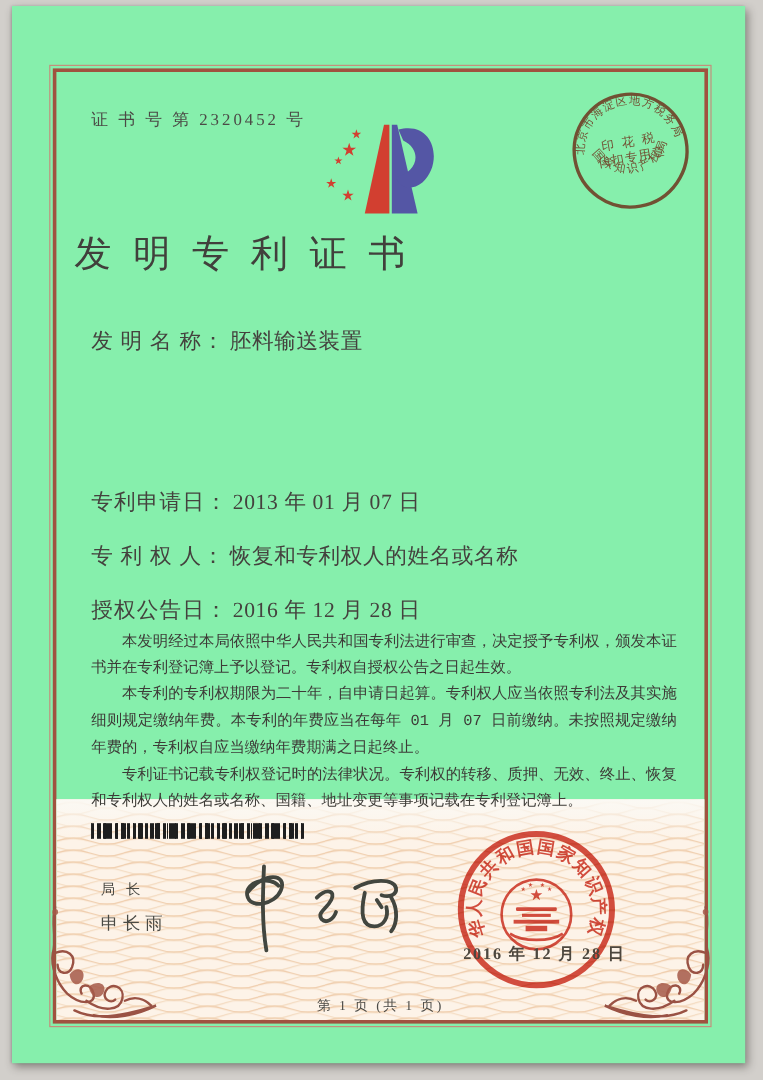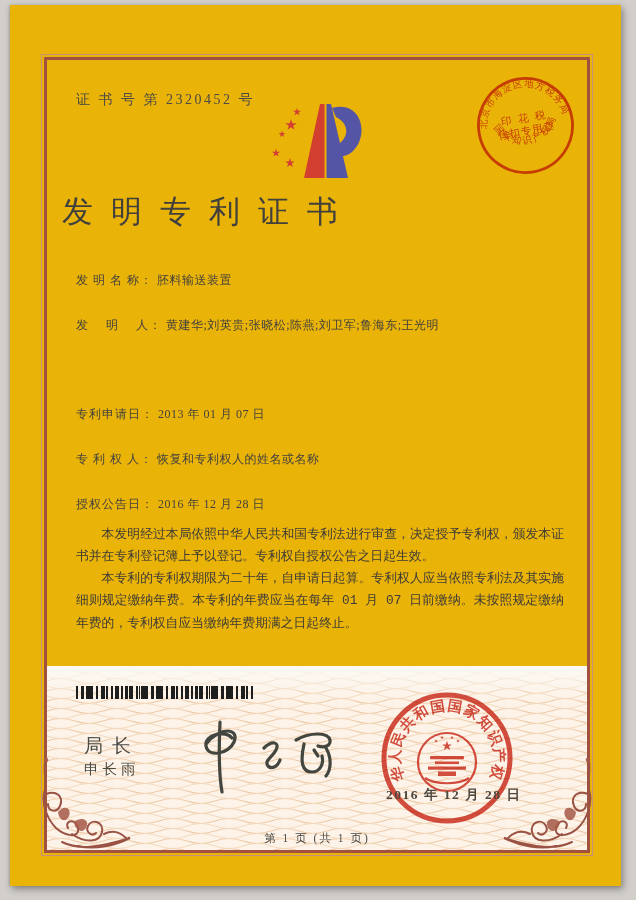--- a/index.html
+++ b/index.html
@@ -3,21 +3,21 @@
 <meta charset="utf-8">
 <style>
   html,body{margin:0;padding:0;}
   body{
     width:636px;height:900px;position:relative;overflow:hidden;
     background:#d2cfcb;
     font-family:"Liberation Serif","DejaVu Serif",serif;
   }
   .page{
     position:absolute;left:10px;top:5px;width:611px;height:881px;
-    background:#eab308;
+    background:#86efac;
     box-shadow:2px 3px 7px rgba(40,35,30,.45), -1px 0 2px rgba(0,0,0,.15);
   }
   .frame{
     position:absolute;left:34px;top:52px;width:546px;height:796px;
     border:3px solid #a0523f;
     outline:1px solid #c4907c;
     outline-offset:2px;
     box-sizing:border-box;
   }
   .cert-no{
@@ -25,21 +25,21 @@
     font-size:14px;letter-spacing:2.5px;color:#4b4a46;
   }
   .logo{position:absolute;left:258px;top:87px;}
   .title{
     position:absolute;left:34px;top:186px;width:546px;
     font-size:31px;font-weight:500;color:#41403c;
     letter-spacing:.58em;text-indent:.58em;
   }
   .row{
     position:absolute;left:66px;width:500px;
-    font-size:12px;color:#44423e;white-space:nowrap;
+    font-size:18px;color:#44423e;white-space:nowrap;
   }
   .row .lab{letter-spacing:1px;}
   .row .val{margin-left:4px;letter-spacing:.5px;}
   .r0{top:267px}.r1{top:312px}.r2{top:357px}.r3{top:401px}.r4{top:446px}.r5{top:491px}
   .body-text{
     position:absolute;left:66px;top:519px;width:488px;
     font-size:12.8px;line-height:1.73;color:#3d3b37;
     text-align:justify;
   }
   .body-text p{margin:0;text-indent:2em;font-family:Liberation Mono, monospace;}
@@ -53,21 +53,21 @@
   }
   .barcode{
     position:absolute;left:66px;top:681px;width:178px;height:13px;
     background:
       repeating-linear-gradient(90deg,#1e1e1e 0 2px,rgba(0,0,0,0) 2px 5px),
       repeating-linear-gradient(90deg,#1e1e1e 0 1px,rgba(0,0,0,0) 1px 7px),
       repeating-linear-gradient(90deg,rgba(0,0,0,0) 0 11px,#1e1e1e 11px 14px);
   }
   .sig-title{
     position:absolute;left:74px;top:728px;
-    font-size:19px;letter-spacing:9px;color:#4a4a44;
+    font-size:12px;letter-spacing:9px;color:#4a4a44;
   }
   .sig-name{
     position:absolute;left:74px;top:755px;
     font-size:14.5px;letter-spacing:4px;color:#4a4a44;
   }
   .sig-script{position:absolute;left:158px;top:709px;}
   .seal-main{position:absolute;left:362px;top:678px;mix-blend-mode:multiply;}
   .seal-tax{position:absolute;left:458px;top:63px;transform:rotate(-10deg);mix-blend-mode:multiply;}
   .seal-date{
     position:absolute;left:376px;top:781px;z-index:5;
@@ -117,36 +117,34 @@
       <path transform="translate(8,61) scale(4.4)" d="M0,-1 L0.225,-0.309 L0.951,-0.309 L0.363,0.118 L0.588,0.809 L0,0.382 L-0.588,0.809 L-0.363,0.118 L-0.951,-0.309 L-0.225,-0.309 Z"></path>
       <path transform="translate(22,71) scale(5)" d="M0,-1 L0.225,-0.309 L0.951,-0.309 L0.363,0.118 L0.588,0.809 L0,0.382 L-0.588,0.809 L-0.363,0.118 L-0.951,-0.309 L-0.225,-0.309 Z"></path>
     </g>
   </svg>
 
   <div class="title">发明专利证书</div>
 
   <div class="row r0">
     <span class="lab">发 明 名 称：</span><span class="val">胚料输送装置</span>
   </div>
-  <div class="row r1">
-    <span class="lab">发　 明　 人：</span><span class="val">黄建华;刘英贵;张晓松;陈燕;刘卫军;鲁海东;王光明</span>
-  </div>
   <div class="row r3">
     <span class="lab">专利申请日：</span><span class="val">2013 年 01 月 07 日</span>
   </div>
   <div class="row r4">
     <span class="lab">专 利 权 人：</span><span class="val">恢复和专利权人的姓名或名称</span>
   </div>
   <div class="row r5">
     <span class="lab">授权公告日：</span><span class="val">2016 年 12 月 28 日</span>
   </div>
 
   <div class="body-text">
     <p>本发明经过本局依照中华人民共和国专利法进行审查，决定授予专利权，颁发本证书并在专利登记簿上予以登记。专利权自授权公告之日起生效。</p>
     <p>本专利的专利权期限为二十年，自申请日起算。专利权人应当依照专利法及其实施细则规定缴纳年费。本专利的年费应当在每年 01 月 07 日前缴纳。未按照规定缴纳年费的，专利权自应当缴纳年费期满之日起终止。</p>
+    <p>专利证书记载专利权登记时的法律状况。专利权的转移、质押、无效、终止、恢复和专利权人的姓名或名称、国籍、地址变更等事项记载在专利登记簿上。</p>
   </div>
 
   <div class="barcode"></div>
 
   <div class="sig-title">局长</div>
   <div class="sig-name">申长雨</div>
   <svg class="sig-script" width="180" height="85" viewBox="0 0 180 85">
     <g fill="none" stroke="#42463f" stroke-width="3.2" stroke-linecap="round">
       <path d="M38,30 C52,12 72,14 66,28 C61,40 40,44 38,32 C36,20 58,16 64,24"></path>
       <path d="M52,8 C51,30 50,55 54,78"></path>

